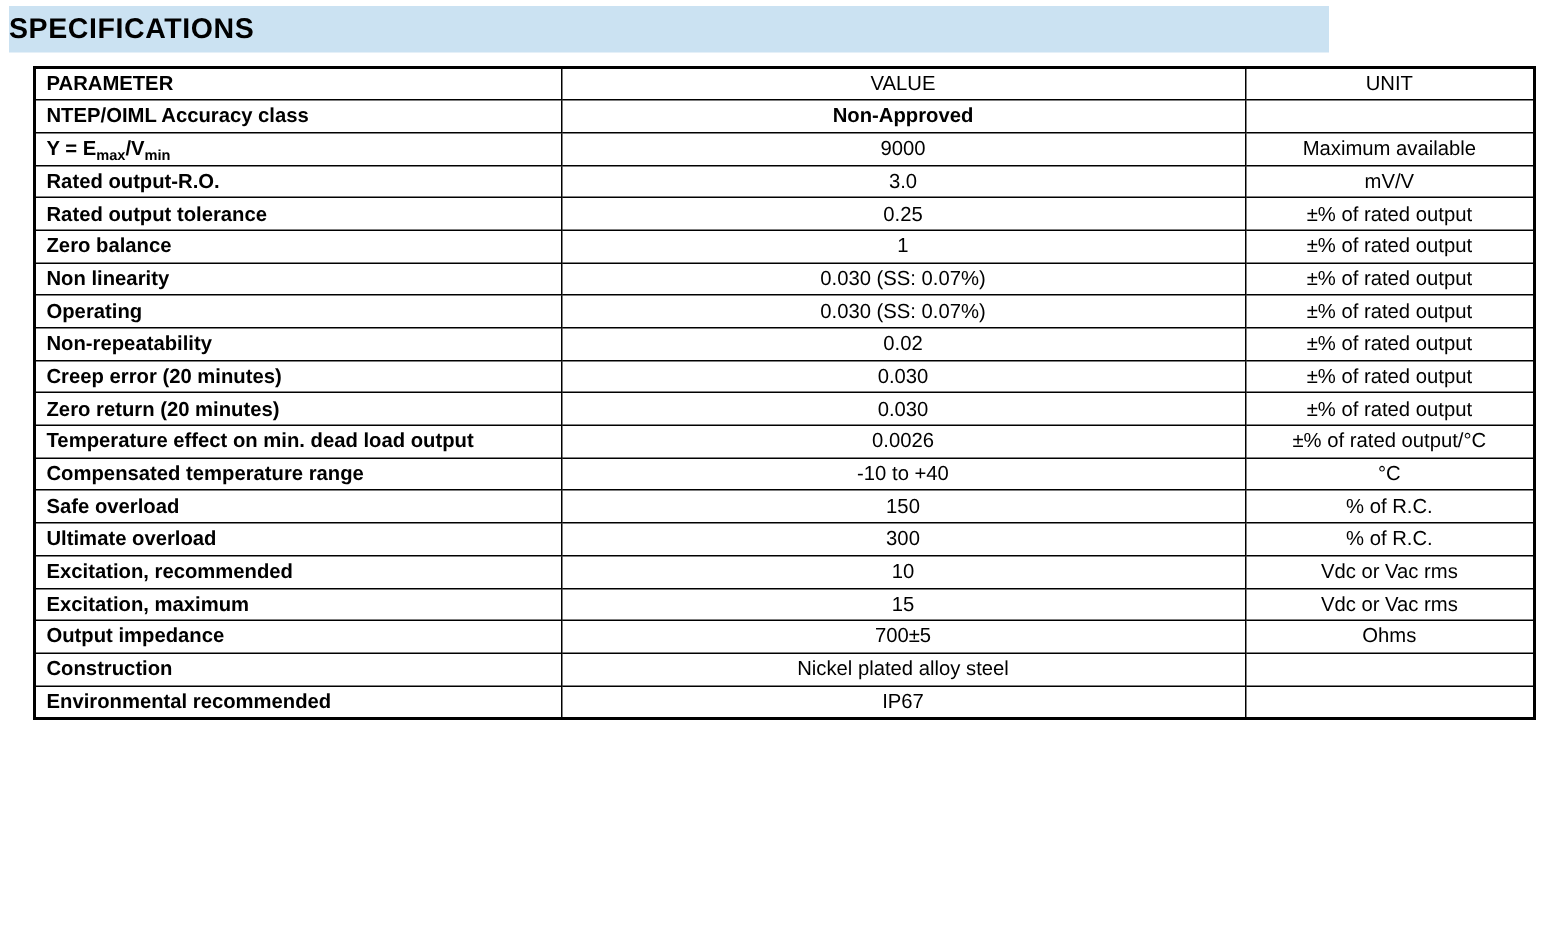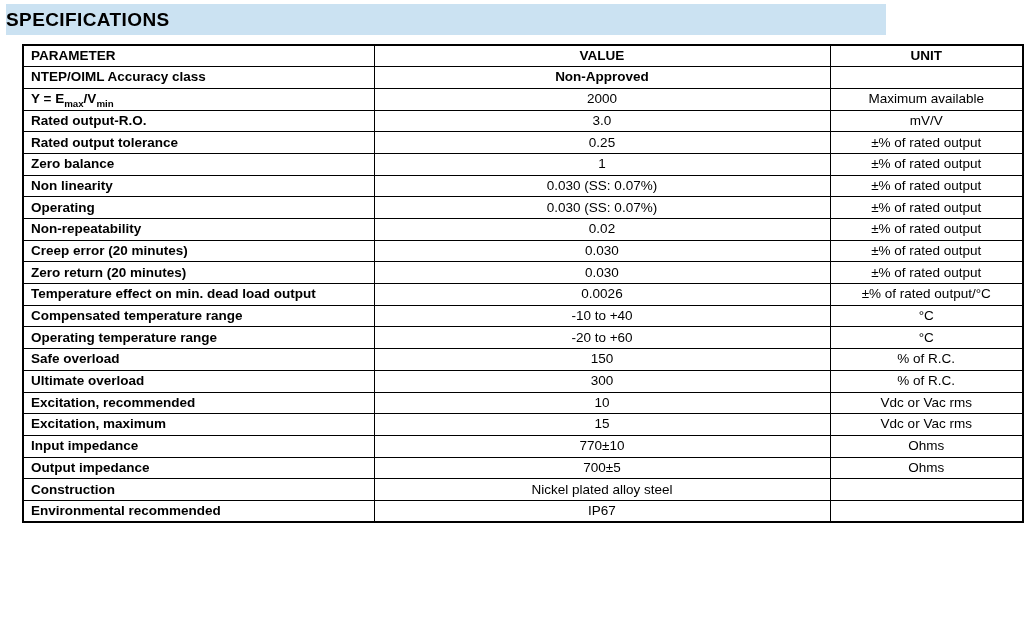--- a/index.html
+++ b/index.html
@@ -47,21 +47,21 @@
     overflow: hidden;
     white-space: nowrap;
     vertical-align: middle;
   }
   .spec th { font-weight: bold; }
   .col-param { width: 351px; }
   .col-value { width: 456px; }
   .col-unit  { width: 193px; }
   .spec .param { text-align: left; font-weight: bold; }
   .spec .value, .spec .unit { text-align: center; font-weight: normal; }
-  .spec th.value, .spec th.unit { font-weight: bold; }
+  .spec th.value, .spec th.unit { font-weight: normal; }
   .spec td.bold { font-weight: bold; }
   sub { font-size: 0.72em; line-height: 0; }
 </style>
 </head>
 <body>
 
 <div class="banner" style="background: rgb(203, 226, 242);">
   <h1 class="banner-title">SPECIFICATIONS</h1>
 </div>
 
@@ -79,21 +79,21 @@
     </tr>
   </thead>
   <tbody>
       <tr>
     <td class="param">NTEP/OIML Accuracy class</td>
     <td class="value bold">Non-Approved</td>
     <td class="unit"></td>
   </tr>
       <tr>
     <td class="param">Y = E<sub>max</sub>/V<sub>min</sub></td>
-    <td class="value">2000</td>
+    <td class="value">9000</td>
     <td class="unit">Maximum available</td>
   </tr>
       <tr>
     <td class="param">Rated output-R.O.</td>
     <td class="value">3.0</td>
     <td class="unit">mV/V</td>
   </tr>
       <tr>
     <td class="param">Rated output tolerance</td>
     <td class="value">0.25</td>
@@ -133,50 +133,40 @@
     <td class="param">Temperature effect on min. dead load output</td>
     <td class="value">0.0026</td>
     <td class="unit">±% of rated output/°C</td>
   </tr>
       <tr>
     <td class="param">Compensated temperature range</td>
     <td class="value">-10 to +40</td>
     <td class="unit">°C</td>
   </tr>
       <tr>
-    <td class="param">Operating temperature range</td>
-    <td class="value">-20 to +60</td>
-    <td class="unit">°C</td>
-  </tr>
-      <tr>
     <td class="param">Safe overload</td>
     <td class="value">150</td>
     <td class="unit">% of R.C.</td>
   </tr>
       <tr>
     <td class="param">Ultimate overload</td>
     <td class="value">300</td>
     <td class="unit">% of R.C.</td>
   </tr>
       <tr>
     <td class="param">Excitation, recommended</td>
     <td class="value">10</td>
     <td class="unit">Vdc or Vac rms</td>
   </tr>
       <tr>
     <td class="param">Excitation, maximum</td>
     <td class="value">15</td>
     <td class="unit">Vdc or Vac rms</td>
   </tr>
       <tr>
-    <td class="param">Input impedance</td>
-    <td class="value">770±10</td>
-    <td class="unit">Ohms</td>
-  </tr>
-      <tr>
     <td class="param">Output impedance</td>
     <td class="value">700±5</td>
     <td class="unit">Ohms</td>
   </tr>
       <tr>
     <td class="param">Construction</td>
     <td class="value">Nickel plated alloy steel</td>
     <td class="unit"></td>
   </tr>
       <tr>

